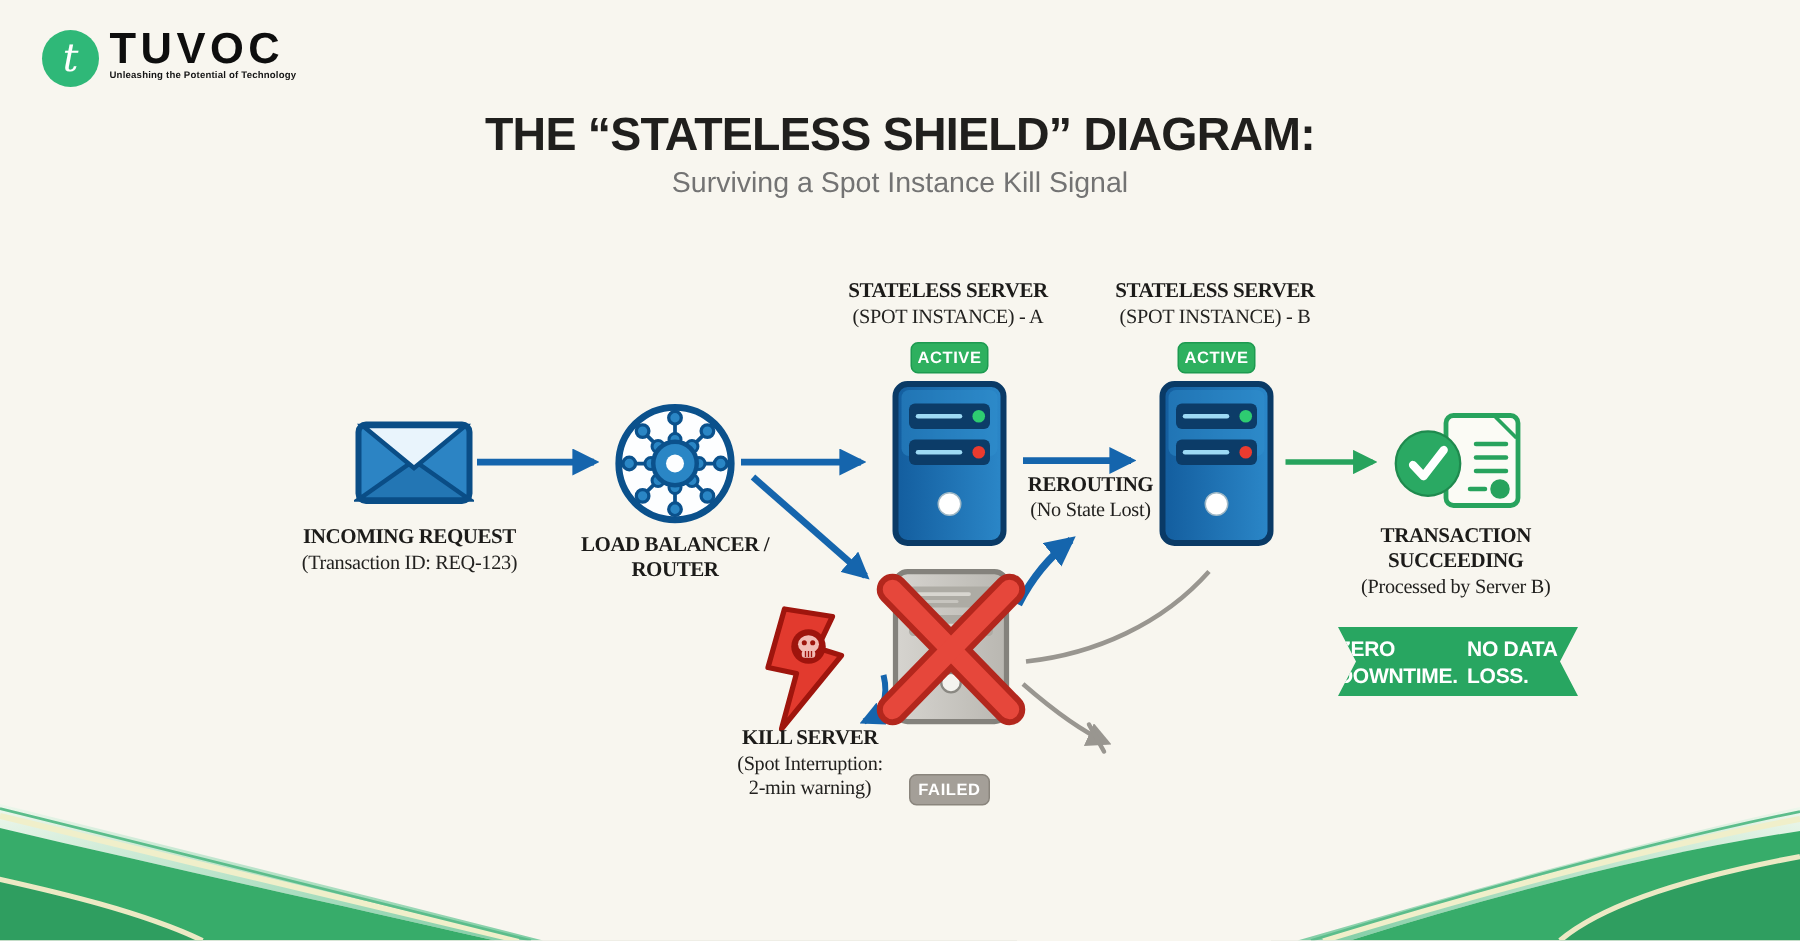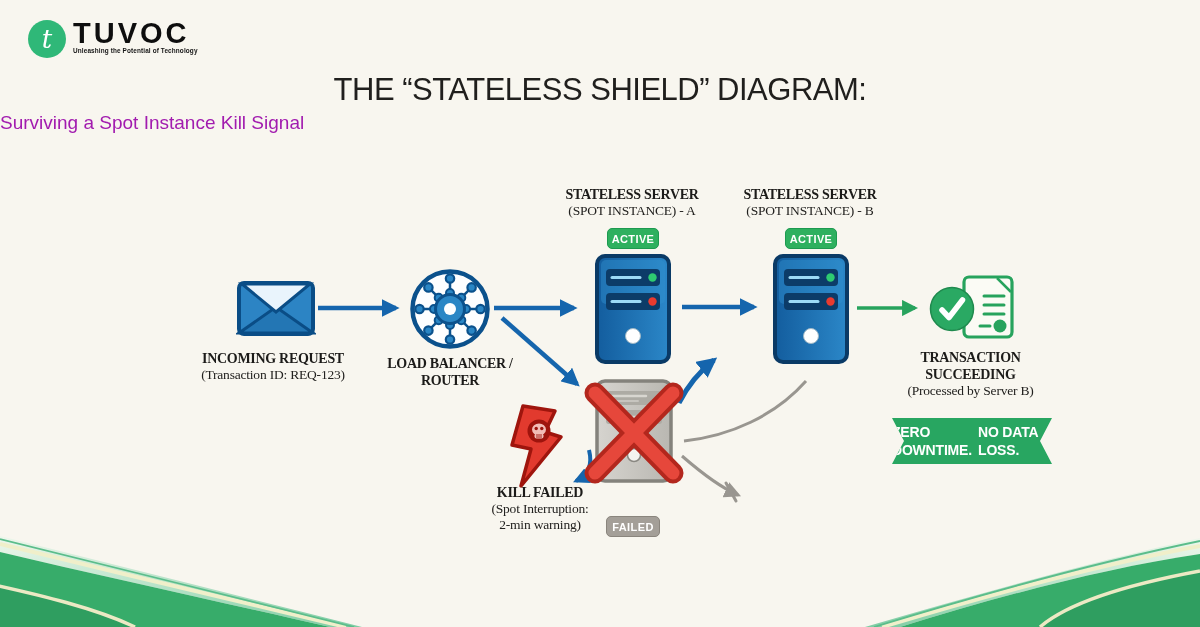--- a/index.html
+++ b/index.html
@@ -10,23 +10,23 @@
   .logo{position:absolute;left:28px;top:20px;display:flex;align-items:center;gap:7px;z-index:5;}
   .logo-circle{width:38px;height:38px;border-radius:50%;background:#2fb878;color:#fff;
                display:flex;align-items:center;justify-content:center;
                font:italic 26px "DejaVu Serif",serif;}
   .logo-col{display:flex;flex-direction:column;}
   .brand{font-weight:bold;font-size:29px;line-height:27px;letter-spacing:3px;color:#0e0e0e;}
   .tagline{font-weight:bold;font-size:10px;color:#141414;white-space:nowrap;
            transform:scale(0.64);transform-origin:left top;letter-spacing:0.2px;}
   
   .title{position:absolute;top:72px;left:0;width:100%;text-align:center;z-index:5;
-         font-weight:normal;font-size:31px;letter-spacing:-0.5px;color:#201f1d;}
-  .subtitle{position:absolute;top:112px;left:0;width:100%;text-align:left;z-index:5;
-            font-size:19px;font-weight:500;color:#a21caf;}
+         font-weight:bold;font-size:31px;letter-spacing:-0.5px;color:#201f1d;}
+  .subtitle{position:absolute;top:112px;left:0;width:100%;text-align:center;z-index:5;
+            font-size:19px;font-weight:500;color:#737373;}
   
   .nodelbl{position:absolute;text-align:center;z-index:6;color:#1c1b19;font-family:Liberation Serif, serif;}
   .lbl{font-weight:bold;font-size:14px;letter-spacing:-0.3px;line-height:17px;}
   .sub{font-size:13.5px;letter-spacing:-0.2px;line-height:16px;color:#22211f;}
   
   .badge{position:absolute;z-index:6;border-radius:5px;color:#fff;font-weight:bold;
          font-size:11px;letter-spacing:0.4px;display:flex;align-items:center;justify-content:center;}
   .badge-active{background:#2eb05f;border:1.5px solid #1d9a50;}
   .badge-failed{background:#a49f98;border:1.5px solid #8a857d;}
   
@@ -246,25 +246,29 @@
     <div class="sub">(SPOT INSTANCE) - A</div>
   </div>
   <div class="badge badge-active" style="left:607px;top:228px;width:50px;height:19px">ACTIVE</div>
 
   <div class="nodelbl" style="left:730px;top:186px;width:160px">
     <div class="lbl">STATELESS SERVER</div>
     <div class="sub">(SPOT INSTANCE) - B</div>
   </div>
   <div class="badge badge-active" style="left:785px;top:228px;width:50px;height:19px">ACTIVE</div>
 
+  <div class="nodelbl" style="left:657px;top:315px;width:140px">
+    <div class="lbl">REROUTING</div>
+    <div class="sub">(No State Lost)</div>
+  </div>
 
   <div class="badge badge-failed" style="left:606px;top:516px;width:52px;height:19px">FAILED</div>
 
   <div class="nodelbl" style="left:470px;top:484px;width:140px">
-    <div class="lbl">KILL FAILED</div>
+    <div class="lbl">KILL SERVER</div>
     <div class="sub">(Spot Interruption:</div>
     <div class="sub">2-min warning)</div>
   </div>
 
   <div class="nodelbl" style="left:888px;top:349px;width:165px">
     <div class="lbl">TRANSACTION</div>
     <div class="lbl">SUCCEEDING</div>
     <div class="sub">(Processed by Server B)</div>
   </div>
 

